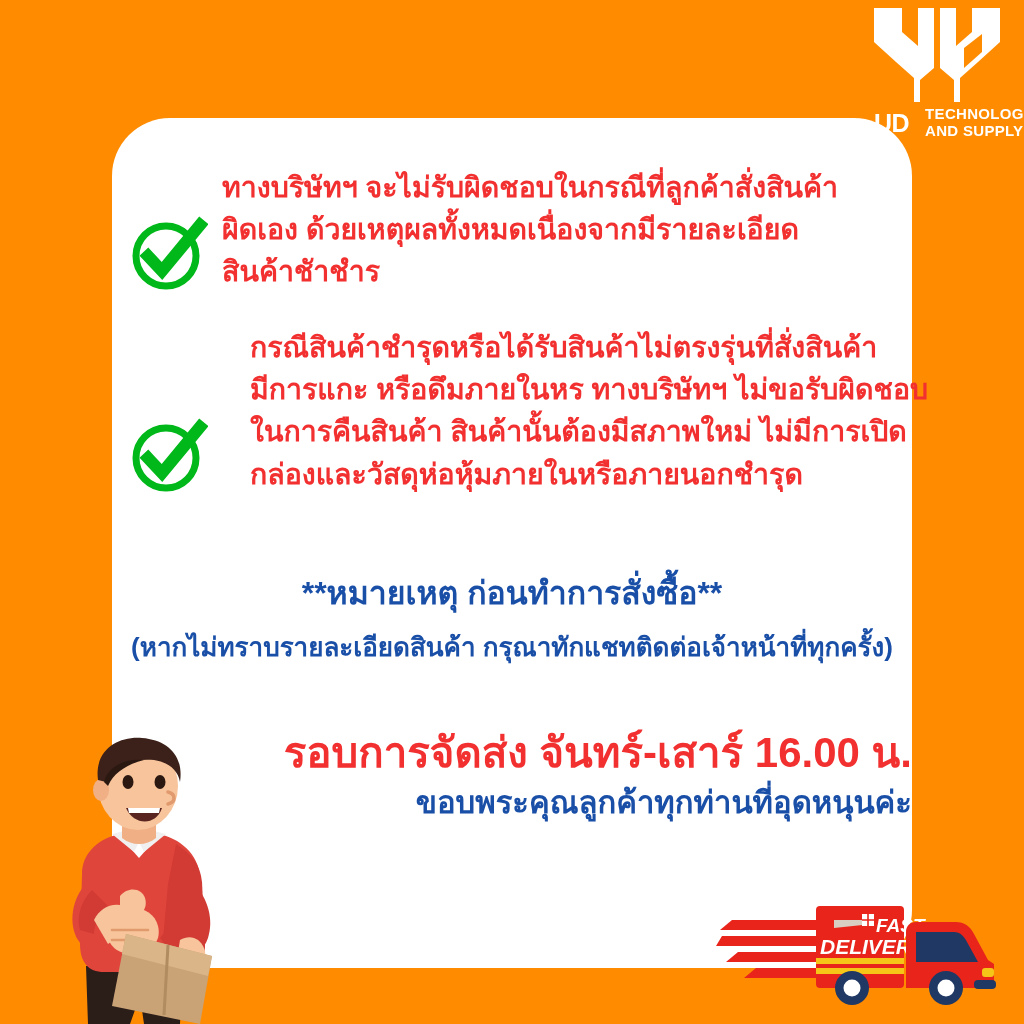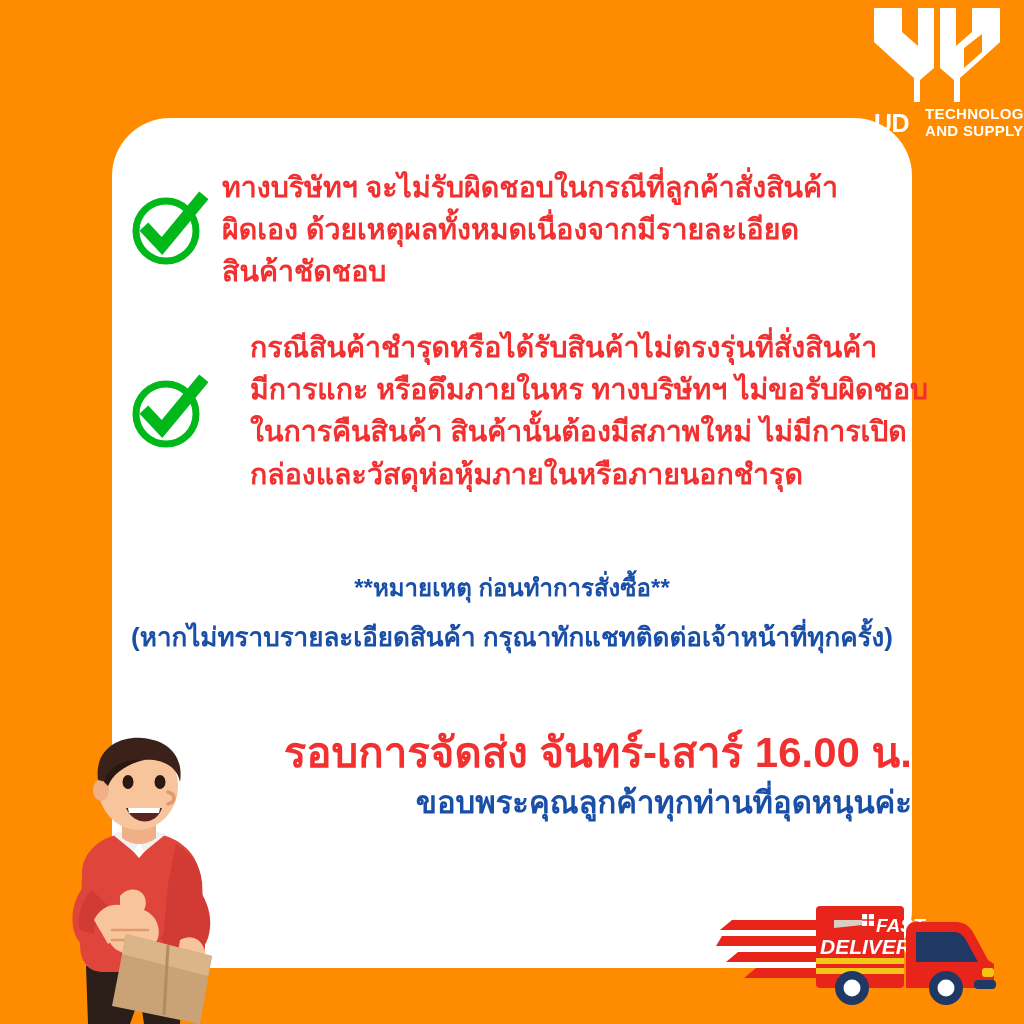--- a/index.html
+++ b/index.html
@@ -69,21 +69,21 @@
     height: 850px;
     background: #ffffff;
     border-radius: 58px;
     z-index: 10;
   }
 
   
   .bullet-row {
     position: absolute;
     display: flex;
-    align-items: center;
+    align-items: flex-end;
   }
   .check-icon {
     flex: 0 0 auto;
     width: 78px;
     height: 78px;
     margin-right: 14px;
   }
   #bullet-1 { left: 18px; top: 48px; width: 760px; }
   #bullet-2 { left: 18px; top: 208px; width: 770px; gap: 28px; }
   #bullet-2 .check-icon { margin-top: 4px; }
@@ -100,21 +100,21 @@
   
   #note-block {
     position: absolute;
     left: 0;
     top: 455px;
     width: 800px;
     text-align: center;
     color: #1A4FA8;
   }
   #note-heading {
-    font-size: 24px;
+    font-size: 32px;
     font-weight: bold;
     line-height: 1.25;
   }
   #note-sub {
     font-size: 26px;
     font-weight: bold;
     line-height: 1.25;
     margin-top: 18px;
   }
 
@@ -190,21 +190,21 @@
   <div id="content-card">
 
     <div class="bullet-row" id="bullet-1">
       <svg class="check-icon" viewBox="0 0 78 78">
         <circle cx="36" cy="41" r="30" fill="none" stroke="#00B81A" stroke-width="7"></circle>
         <path d="M18 41 L32 56 L70 10" fill="none" stroke="#00B81A" stroke-width="12" stroke-linecap="square" stroke-linejoin="miter"></path>
       </svg>
       <div class="bullet-text">
         <span class="ln">ทางบริษัทฯ จะไม่รับผิดชอบในกรณีที่ลูกค้าสั่งสินค้า</span>
         <span class="ln">ผิดเอง ด้วยเหตุผลทั้งหมดเนื่องจากมีรายละเอียด</span>
-        <span class="ln">สินค้าชัดชอบ</span>
+        <span class="ln">สินค้าชัาชำร</span>
       </div>
     </div>
 
     <div class="bullet-row" id="bullet-2">
       <svg class="check-icon" viewBox="0 0 78 78">
         <circle cx="36" cy="41" r="30" fill="none" stroke="#00B81A" stroke-width="7"></circle>
         <path d="M18 41 L32 56 L70 10" fill="none" stroke="#00B81A" stroke-width="12" stroke-linecap="square" stroke-linejoin="miter"></path>
       </svg>
       <div class="bullet-text">
         <span class="ln">กรณีสินค้าชำรุดหรือได้รับสินค้าไม่ตรงรุ่นที่สั่งสินค้า</span>

